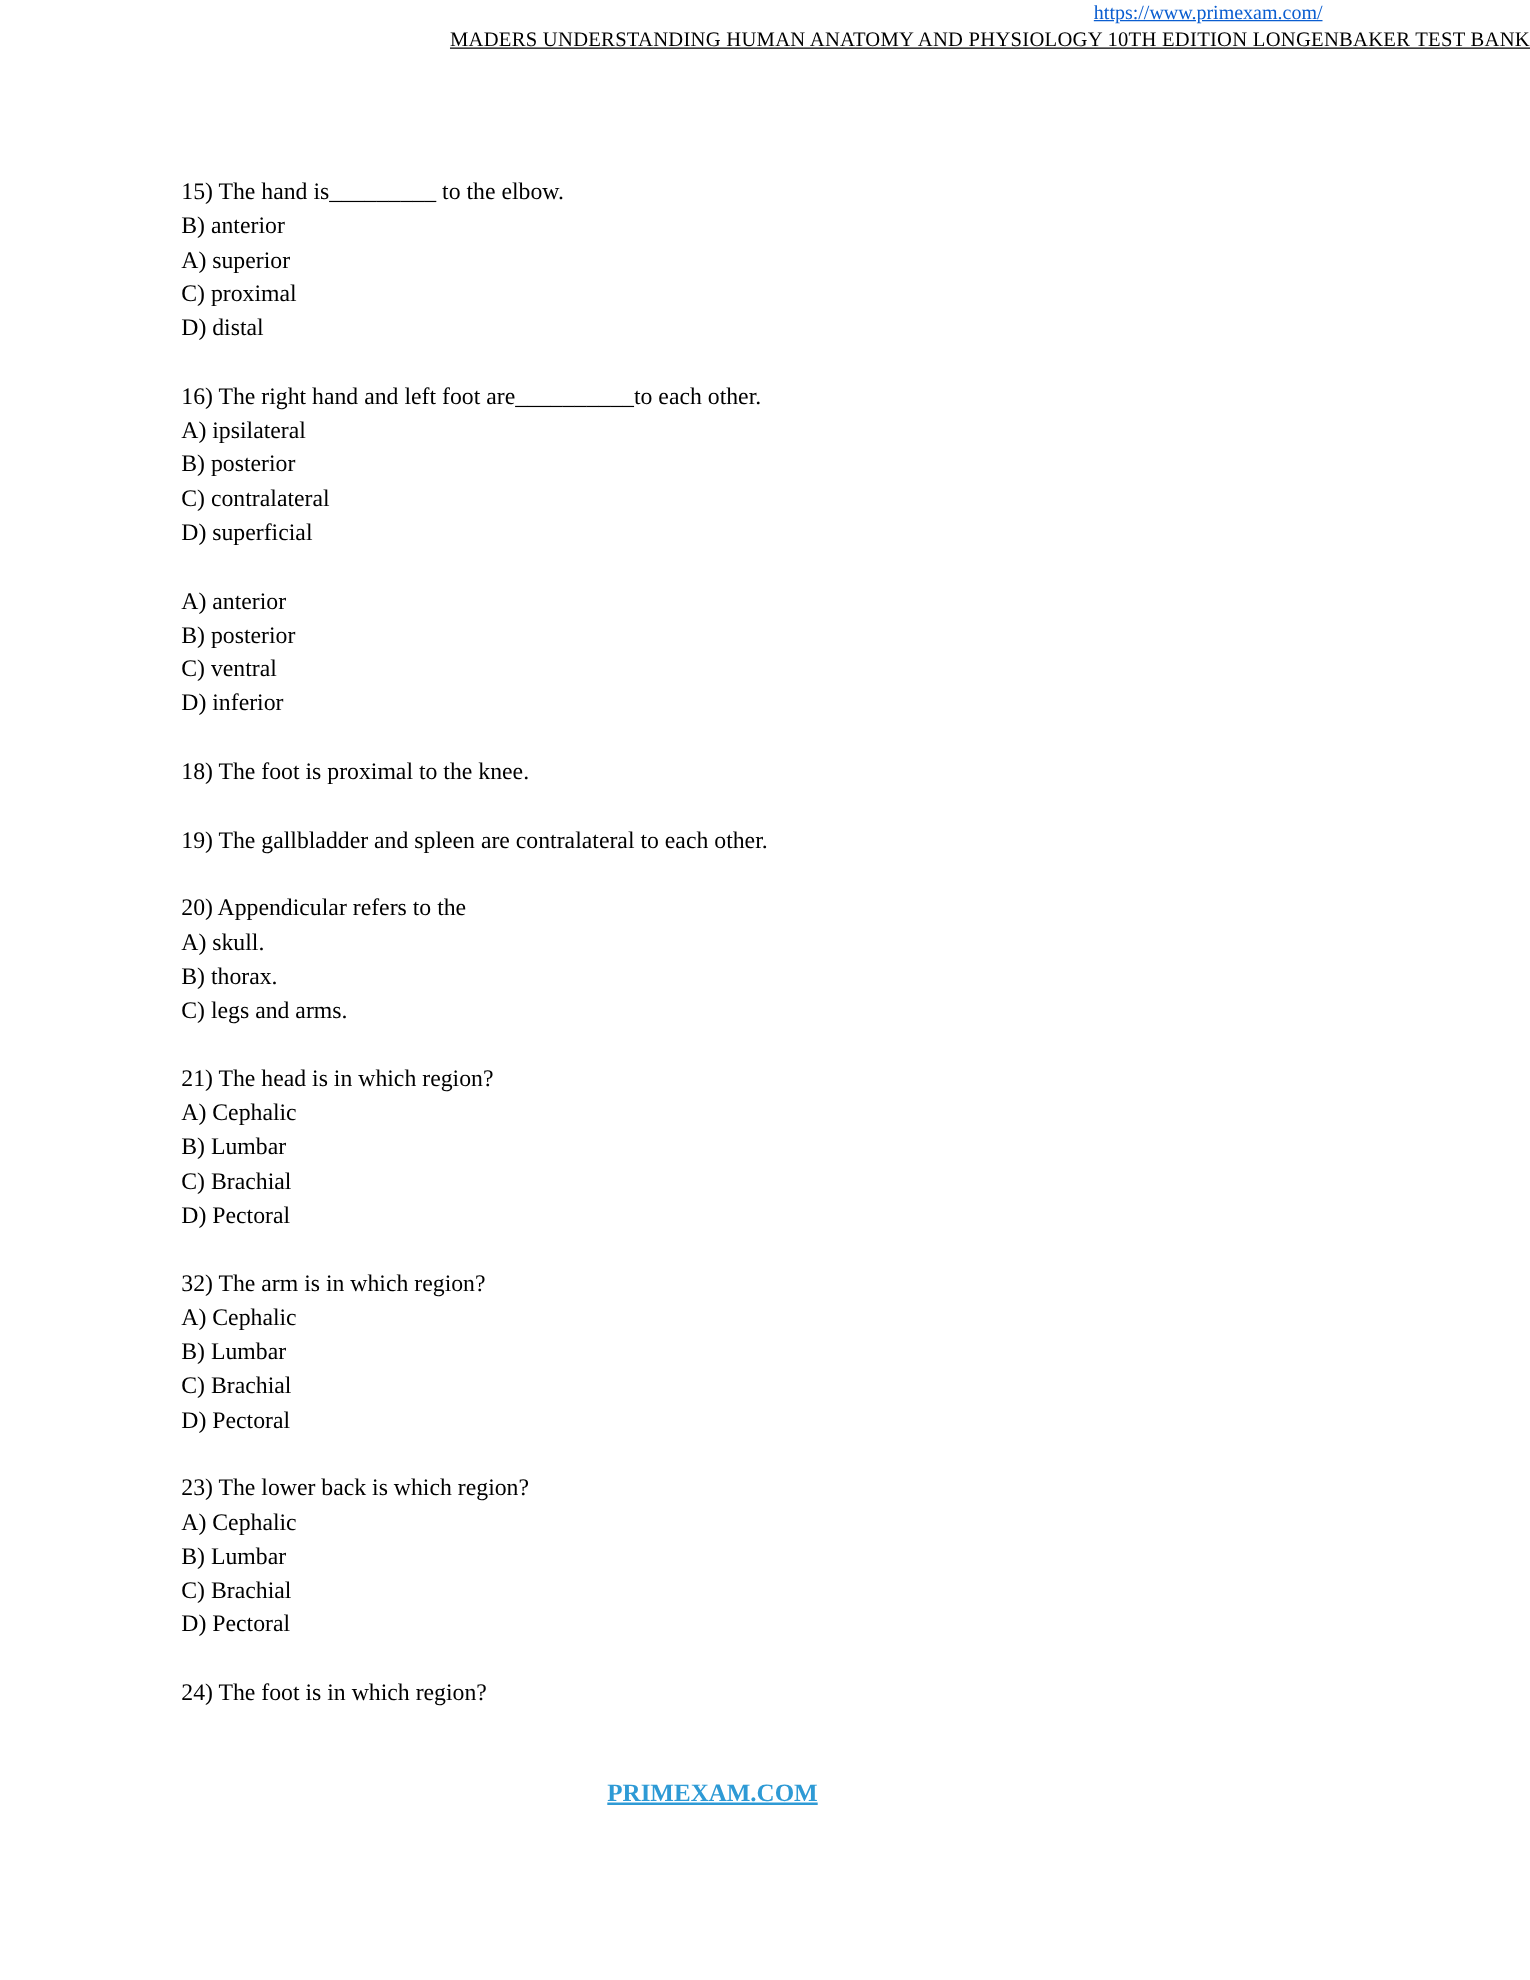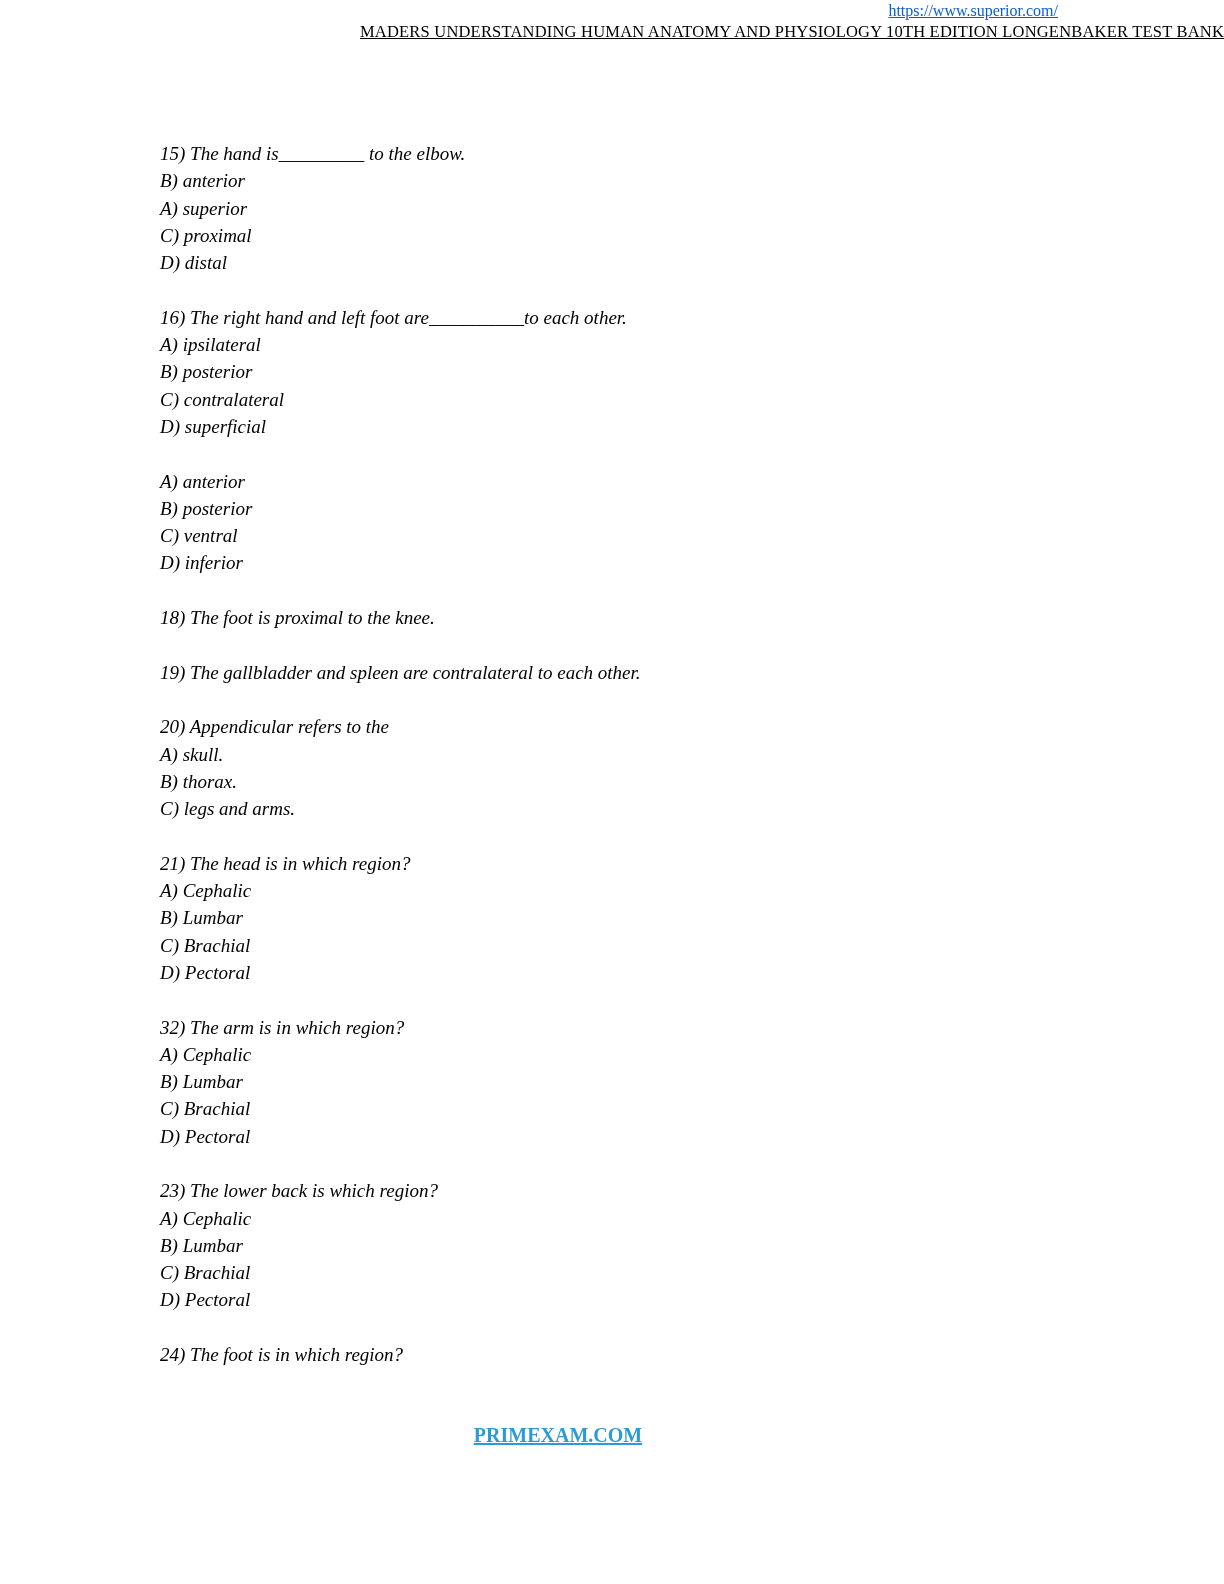--- a/index.html
+++ b/index.html
@@ -33,53 +33,52 @@
     text-align: right;
     font-size: 16.5px;
     letter-spacing: 0.2px;
     text-decoration: underline;
     color: #000000;
     white-space: nowrap;
   }
   .content {
     position: absolute;
     top: 140px;
-    left: 160px;
+    left: 145px;
     width: 940px;
     font-size: 19px;
     line-height: 27.3px;
-    font-style: italic;
   }
   .question {
     margin: 0 0 27.3px 0;
   }
   .q-line {
     white-space: pre-wrap;
   }
   .footer {
     position: absolute;
     top: 1424px;
-    left: 0;
+    left: 12px;
     width: 1116px;
     text-align: center;
   }
   .footer-link {
     font-size: 20px;
     font-weight: bold;
     color: #2e9ad5;
     text-decoration: underline;
     cursor: pointer;
   }
 </style>
 </head>
 <body>
 
 <div class="page">
 
-  <a class="top-link">https://www.superior.com/</a>
+  <a class="top-link">https://www.primexam.com/</a>
 
   <div class="header-title">MADERS UNDERSTANDING HUMAN ANATOMY AND PHYSIOLOGY 10TH EDITION LONGENBAKER TEST BANK</div>
 
   <div class="content">
 
     <div class="question">
       <div class="q-line">15) The hand is_________ to the elbow.</div>
       <div class="q-line">B) anterior</div>
       <div class="q-line">A) superior</div>
       <div class="q-line">C) proximal</div>

